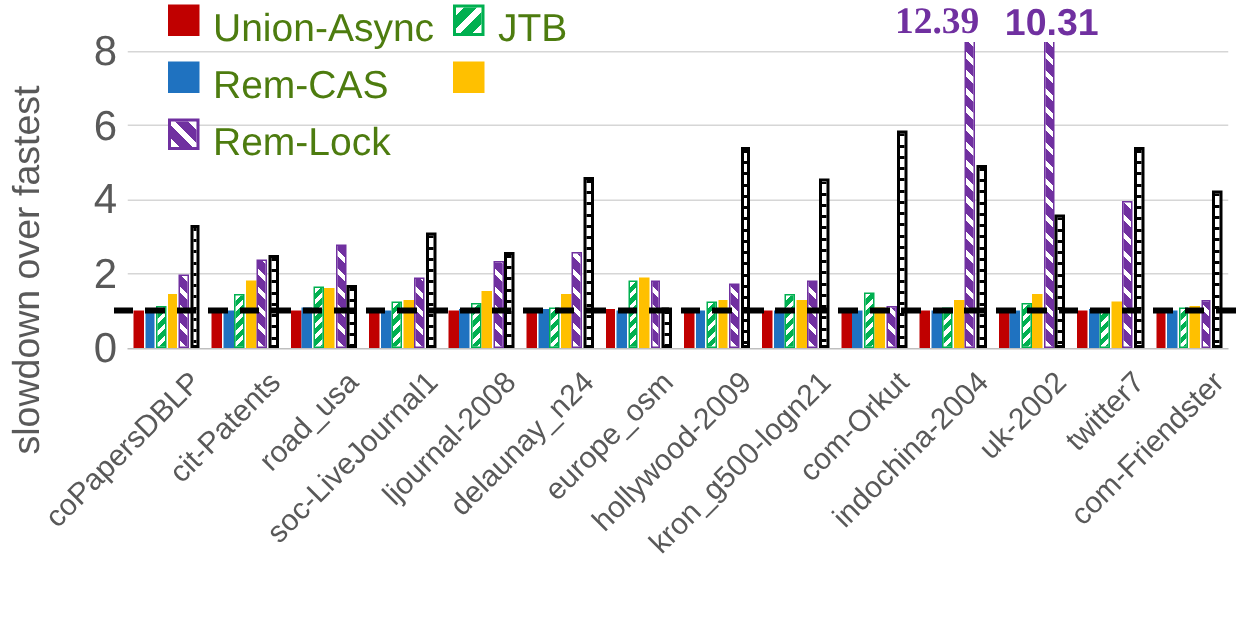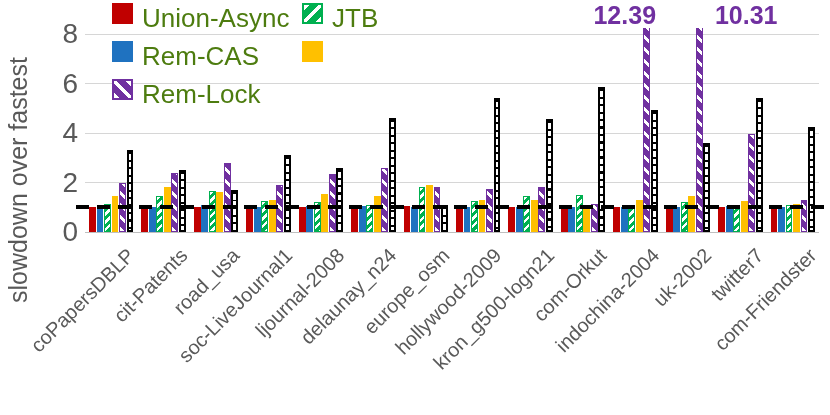--- a/index.html
+++ b/index.html
@@ -188,15 +188,15 @@
     <div class="xlabel" style="left: 112.929px; top: 244px;">ljournal-2008</div>
     <div class="xlabel" style="left: 165.357px; top: 244px;">delaunay_n24</div>
     <div class="xlabel" style="left: 217.786px; top: 244px;">europe_osm</div>
     <div class="xlabel" style="left: 270.214px; top: 244px;">hollywood-2009</div>
     <div class="xlabel" style="left: 322.643px; top: 244px;">kron_g500-logn21</div>
     <div class="xlabel" style="left: 375.071px; top: 244px;">com-Orkut</div>
     <div class="xlabel" style="left: 427.5px; top: 244px;">indochina-2004</div>
     <div class="xlabel" style="left: 479.929px; top: 244px;">uk-2002</div>
     <div class="xlabel" style="left: 532.357px; top: 244px;">twitter7</div>
     <div class="xlabel" style="left: 584.786px; top: 244px;">com-Friendster</div>
-    <div class="annotation" style="left: 624.75px;">12.39</div>
-    <div class="annotation" style="left: 701.179px; margin-left: 45px;">10.31</div>
+    <div class="annotation" style="left: 624.75px; font-family: Liberation Serif, serif;">12.39</div>
+    <div class="annotation" style="left: 701.179px;">10.31</div>
   </div>
 
 </body></html>

